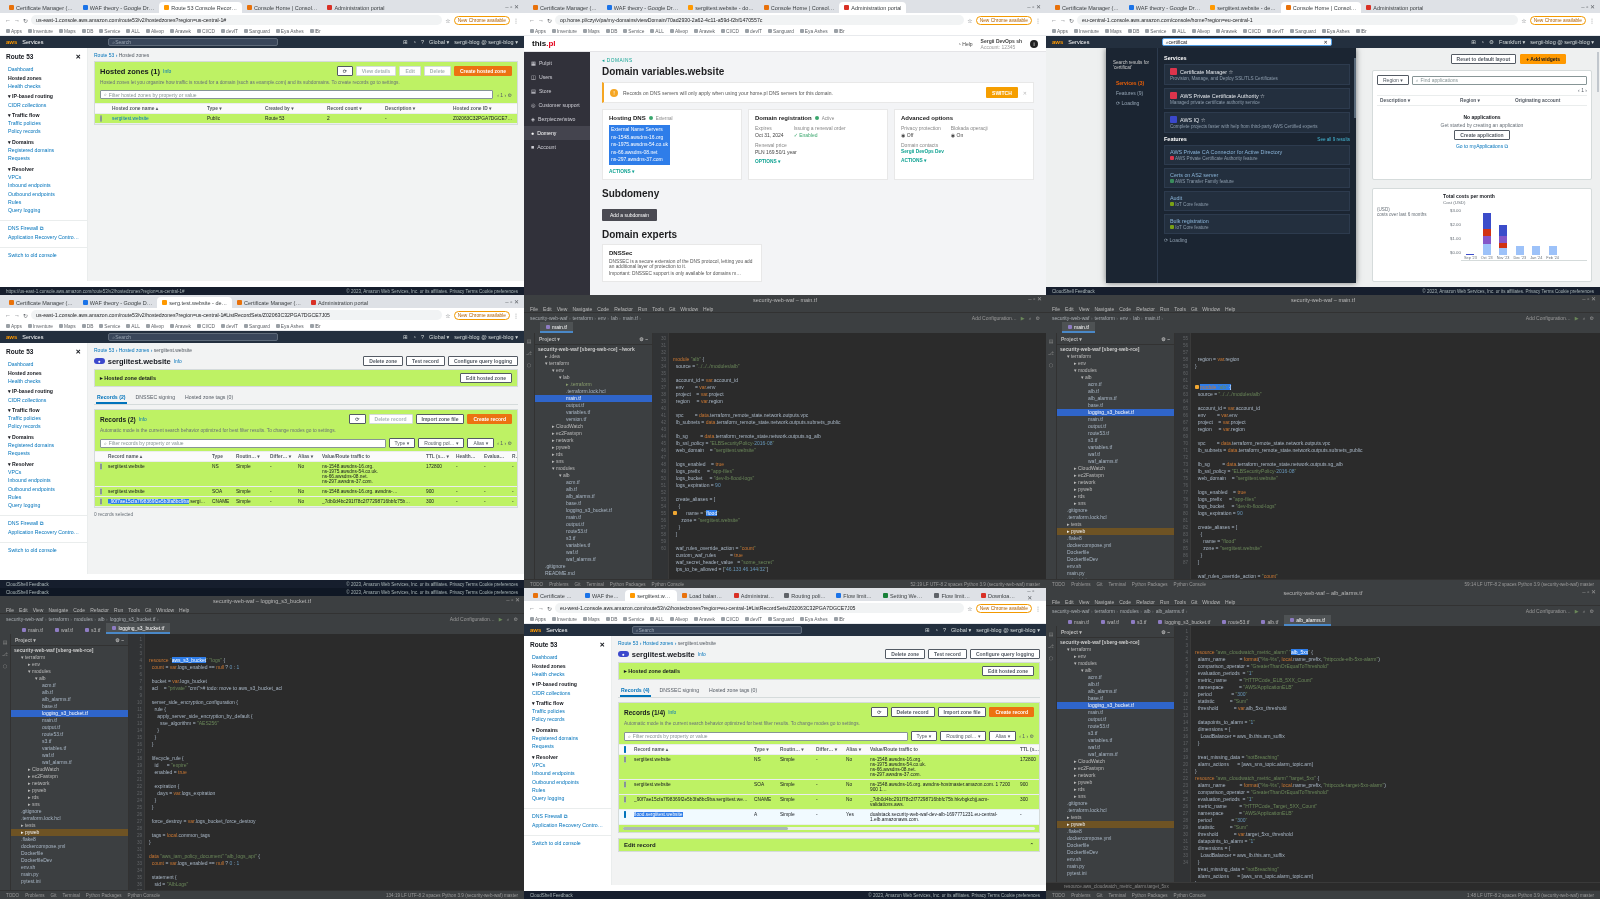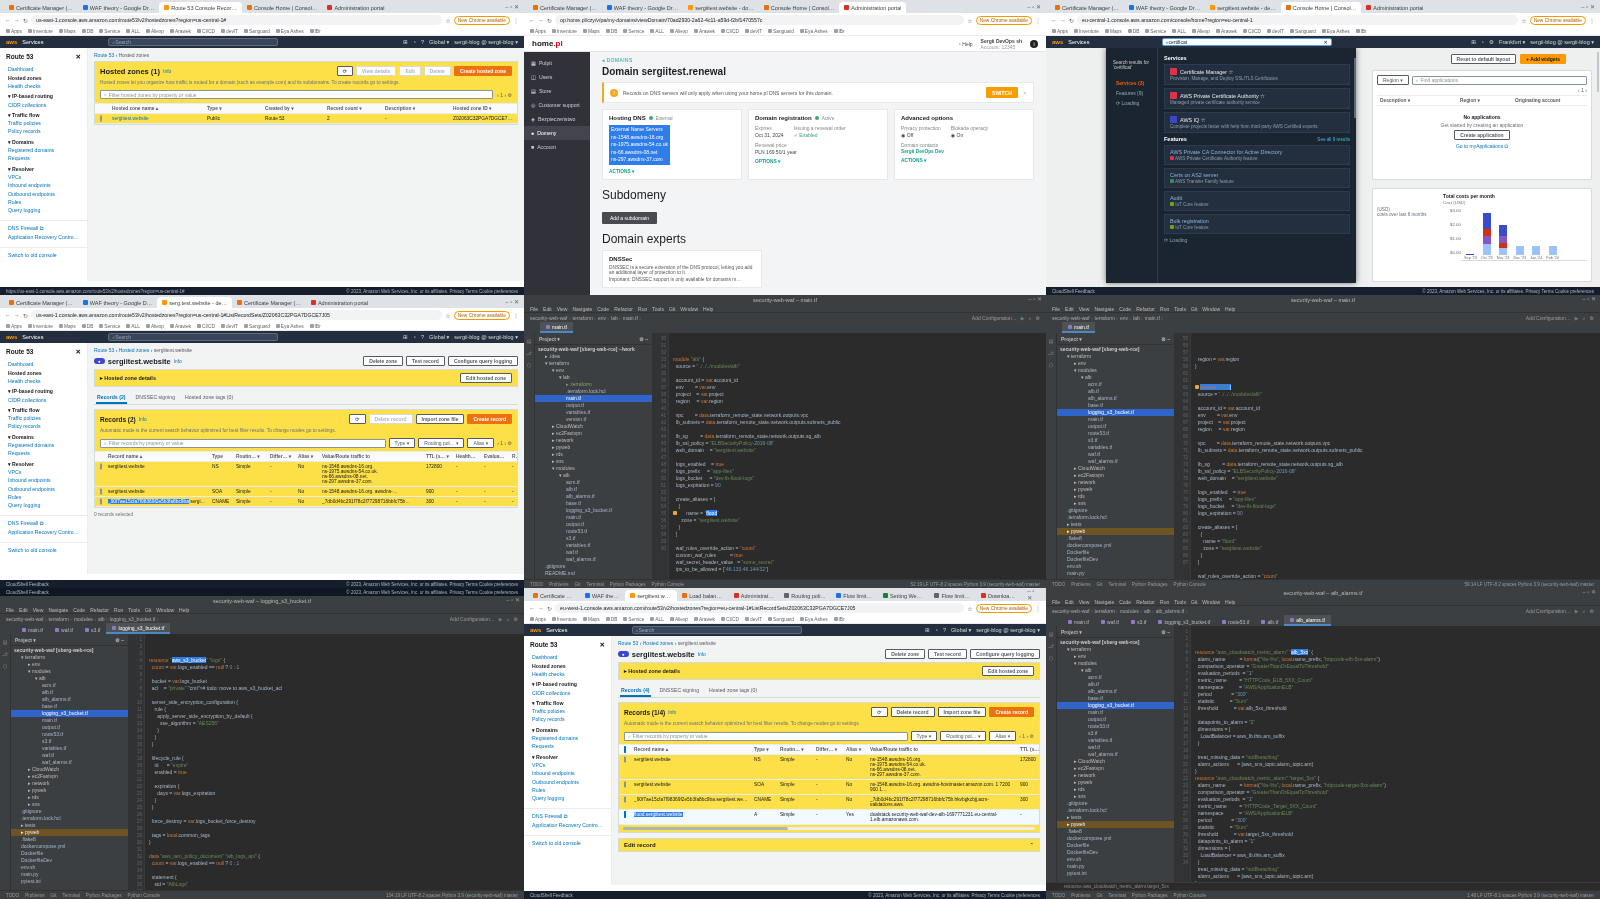--- a/index.html
+++ b/index.html
@@ -29,21 +29,21 @@
   .r53body{display:flex;background:#f2f3f3}
   .r53side{width:88px;background:#fff;border-right:1px solid #eaeded;font-size:5.2px;padding:3px 0;overflow:hidden;flex:none}
   .r53side .ttl{font-size:6.5px;font-weight:bold;color:#16191f;padding:2px 6px 4px;display:flex;justify-content:space-between}
   .sitem{padding:1.2px 8px;color:#0073bb;white-space:nowrap;overflow:hidden;text-overflow:ellipsis}
   .sitem.sect{color:#16191f;font-weight:bold;padding-top:3px}
   .sitem.cur{color:#16191f;font-weight:bold}
   .sitem.gap{margin-top:5px;border-top:1px solid #eaeded;padding-top:4px}
   .mainc{flex:1;padding:4px 6px;font-size:5.5px;color:#16191f;overflow:hidden;min-width:0}
   .bc{font-size:5px;color:#0073bb;margin-bottom:3px}
   .bc .cur{color:#545b64}
-  .panel{background:#fde047;border:1px solid #d5dbdb}
+  .panel{background:#bef264;border:1px solid #d5dbdb}
   .phead{display:flex;align-items:center;gap:3px;padding:4px 5px}
   .h1{font-size:7.5px;font-weight:bold;color:#16191f}
   .desc{font-size:4.8px;color:#687078;padding:0 5px 3px}
   .btn{display:inline-flex;align-items:center;justify-content:center;height:10px;padding:0 5px;border:1px solid #545b64;border-radius:1px;background:#fff;color:#545b64;font-size:5px;font-weight:bold;white-space:nowrap}
   .btn.dis{border-color:#d5dbdb;color:#aab7b8}
   .btn.orange{background:#ec7211;border-color:#ec7211;color:#fff}
   .searchbx{height:9px;border:1px solid #879596;border-radius:1px;background:#fff;color:#879596;font-size:5px;display:flex;align-items:center;gap:2px;padding:0 3px;flex:1;min-width:0}
   .pag{margin-left:auto;font-size:5px;color:#545b64;white-space:nowrap}
   .thead{display:flex;background:#fafafa;border-top:1px solid #eaeded;border-bottom:1px solid #eaeded;font-size:4.8px;font-weight:bold;color:#545b64}
   .trow{display:flex;border-bottom:1px solid #eaeded;font-size:4.8px;color:#16191f;align-items:flex-start}
@@ -76,21 +76,21 @@
   .hp-warn{width:8px;height:8px;border-radius:50%;background:#f5a623;color:#fff;font-size:6px;display:flex;align-items:center;justify-content:center;flex:none}
   .hp-btn{background:#f59e00;color:#fff;font-size:5px;font-weight:bold;padding:2.5px 6px;border-radius:1px;white-space:nowrap}
   .hp-cards{display:flex;gap:6px;margin-bottom:7px}
   .hp-card{background:#fff;border:1px solid #e8e8e8;flex:1;padding:5px 6px;font-size:5px;color:#444;min-width:0}
   .hp-ct{font-size:6px;font-weight:bold;color:#222;margin-bottom:4px;display:flex;align-items:center;gap:3px}
   .gdot{width:4px;height:4px;border-radius:50%;background:#3aa76d;display:inline-block}
   .hp-ns{background:#2e7de9;color:#fff;display:inline-block;padding:1px 2px;line-height:1.5;margin-bottom:4px}
   .hp-link{color:#11a393;font-weight:bold;font-size:4.8px}
   .hp-kv{display:flex;gap:10px;margin-bottom:4px}
   .hp-kv .k{color:#888;margin-bottom:1px}
-  .hp-h2{font-size:12px;font-weight:normal;color:#1d1d1f;margin:8px 0 4px}
+  .hp-h2{font-size:10px;font-weight:bold;color:#1d1d1f;margin:8px 0 4px}
   .hp-darkbtn{display:inline-block;background:#4a4a52;color:#fff;font-size:5px;padding:3px 8px;border-radius:1px}
   .hp-dnssec{background:#fff;border:1px solid #e8e8e8;width:160px;padding:5px 6px;font-size:4.8px;color:#555}
 
   
   .chome{flex:1;background:#eef0f0;position:relative;overflow:hidden}
   .ov{position:absolute;left:60px;top:0;width:250px;bottom:6px;background:#1b2532;color:#d5dbdb;box-shadow:0 0 6px rgba(0,0,0,.5);display:flex;font-size:5px;z-index:3}
   .ovl{width:52px;padding:10px 4px;flex:none;border-right:1px solid #2d3b4e}
   .ovl div{padding:2px 3px;color:#95a5b5}
   .ovl .on{color:#eb5f07;font-weight:bold}
   .ovr{flex:1;padding:4px 6px;overflow:hidden}
@@ -428,21 +428,21 @@
             <i class="bdot"></i>
             <span>Eya Ashes</span>
           </b>
           <b>
             <i class="bdot"></i>
             <span>IBr</span>
           </b>
         </div>
     </div>
     <div class="hp-head">
-      <span class="hp-logo"><span>home</span><i>.pl</i></span>
+      <span class="hp-logo"><span>this</span><i>.pl</i></span>
       <span style="margin-left:auto;display:flex;gap:8px;align-items:center;font-size:5px;color:#444">
         <span>◔ <span>Help</span></span>
         <span style="text-align:left"><b>Sergii DevOps sh</b><br><span style="color:#999">Account: 12345</span></span>
         <span style="width:8px;height:8px;border-radius:50%;background:#222;color:#fff;display:inline-flex;align-items:center;justify-content:center;font-size:5px">i</span>
       </span>
     </div>
     <div class="hp-body" style="height:246px">
       <div class="hp-side">
         <div>
 
@@ -471,21 +471,21 @@
               <span>Domeny</span>
             </div>
             <div class="hp-item">
               <span>■</span>
               <span>Account</span>
             </div>
           </div>
       </div>
       <div class="hp-main">
         <div class="hp-bc">◂ DOMAINS</div>
-        <div class="hp-h1">Domain sergiitest.renewal</div>
+        <div class="hp-h1">Domain variables.website</div>
         <div class="hp-banner">
           <span class="hp-warn">!</span>
           <span style="flex:1">Records on DNS servers will only apply when using your home.pl DNS servers for this domain.</span>
           <span class="hp-btn">SWITCH</span>
           <span style="color:#bbb">✕</span>
         </div>
         <div class="hp-cards">
           <div class="hp-card">
             <div class="hp-ct">
                 <span>Hosting DNS</span>

